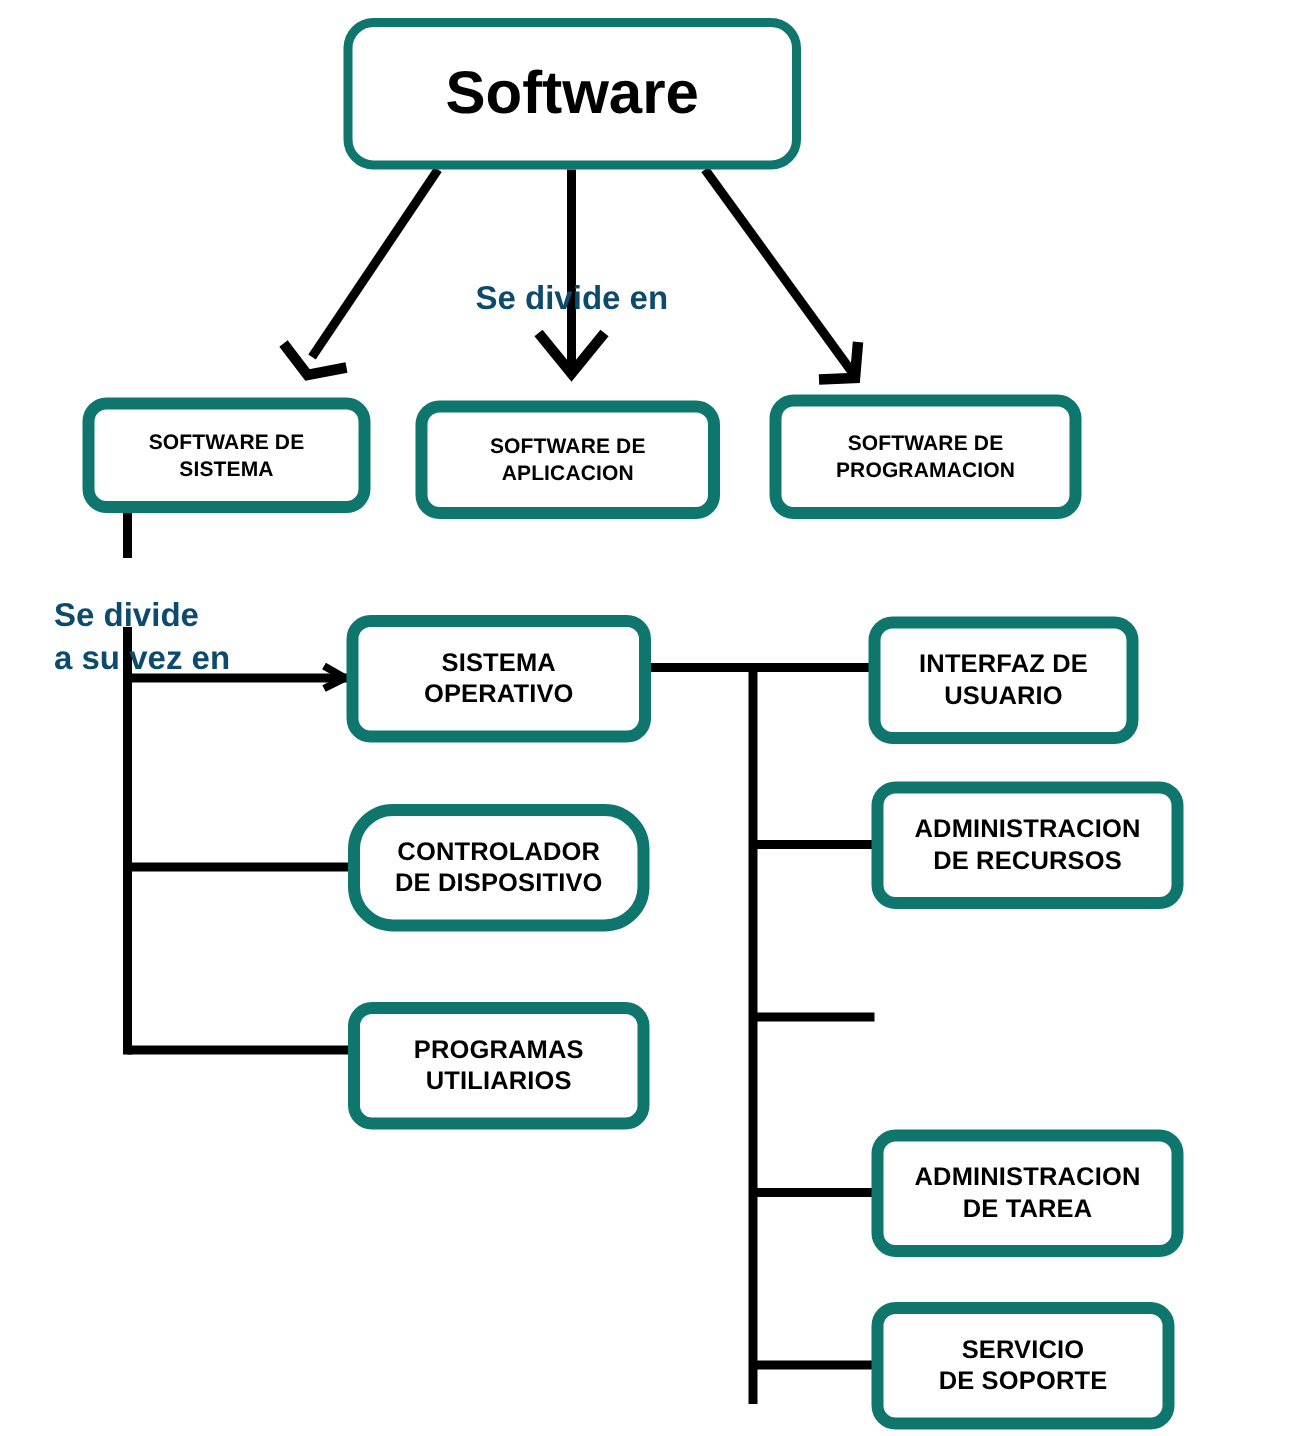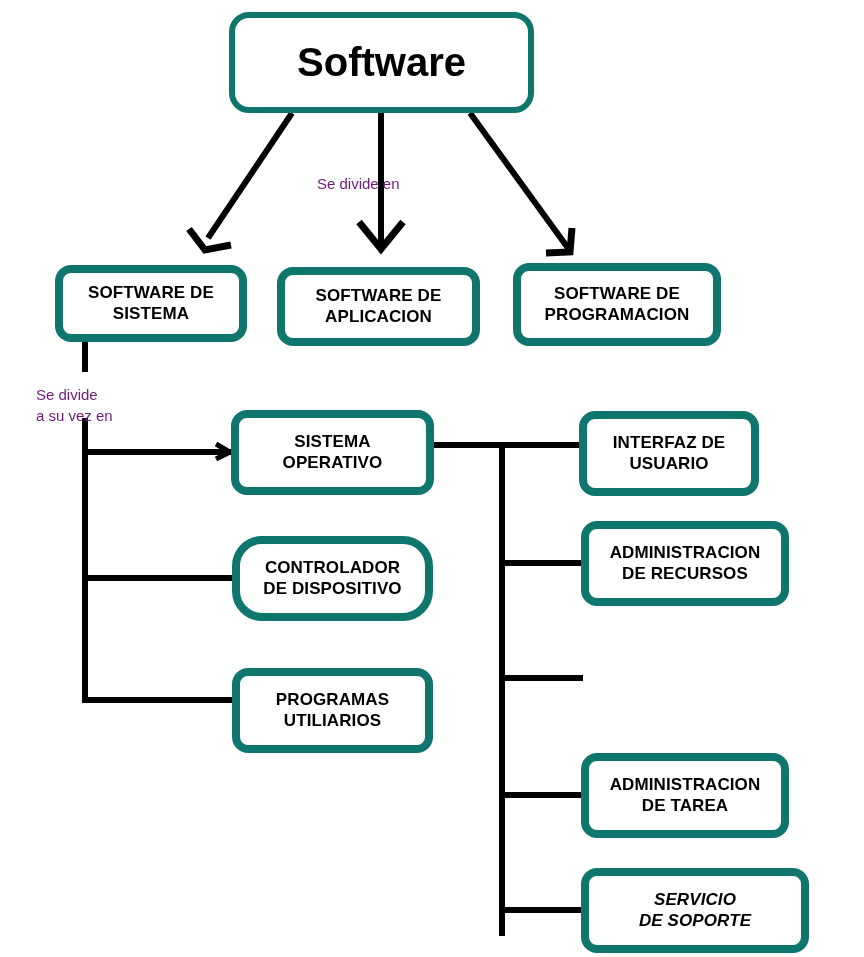--- a/index.html
+++ b/index.html
@@ -48,28 +48,28 @@
     white-space: pre-line;
     padding: 0 4px;
   }
   .root-box {
     border-width: 6px;
     border-radius: 20px;
     font-size: 40px;
     font-weight: bold;
     letter-spacing: 0px;
   }
-  .lvl2-box { font-size: 17px; }
+  .lvl2-box { font-size: 14px; }
   .lvl3-box { font-size: 17px; }
   .lvl4-box { font-size: 17px; }
   .edge-label {
     position: absolute;
-    color: #701a75;
-    font-weight: normal;
-    font-size: 15px;
+    color: #0c4a6e;
+    font-weight: bold;
+    font-size: 22px;
     line-height: 1.35;
     white-space: pre-line;
     z-index: 4;
     letter-spacing: 0px;
   }
 </style>
 </head>
 <body>
 
 <div id="diagram-root">
@@ -173,18 +173,18 @@
     <span class="node-label">ADMINISTRACION
 DE RECURSOS</span>
   </div>
 
 
   <div class="node-box lvl4-box" style="left:581px; top:753px; width:208px; height:85px;">
     <span class="node-label">ADMINISTRACION
 DE TAREA</span>
   </div>
 
-  <div class="node-box lvl4-box" style="left:581px; top:868px; width:228px; height:85px;font-style:italic;">
+  <div class="node-box lvl4-box" style="left:581px; top:868px; width:202px; height:85px;">
     <span class="node-label">SERVICIO
 DE SOPORTE</span>
   </div>
 
 </div>
 
 </body></html>

